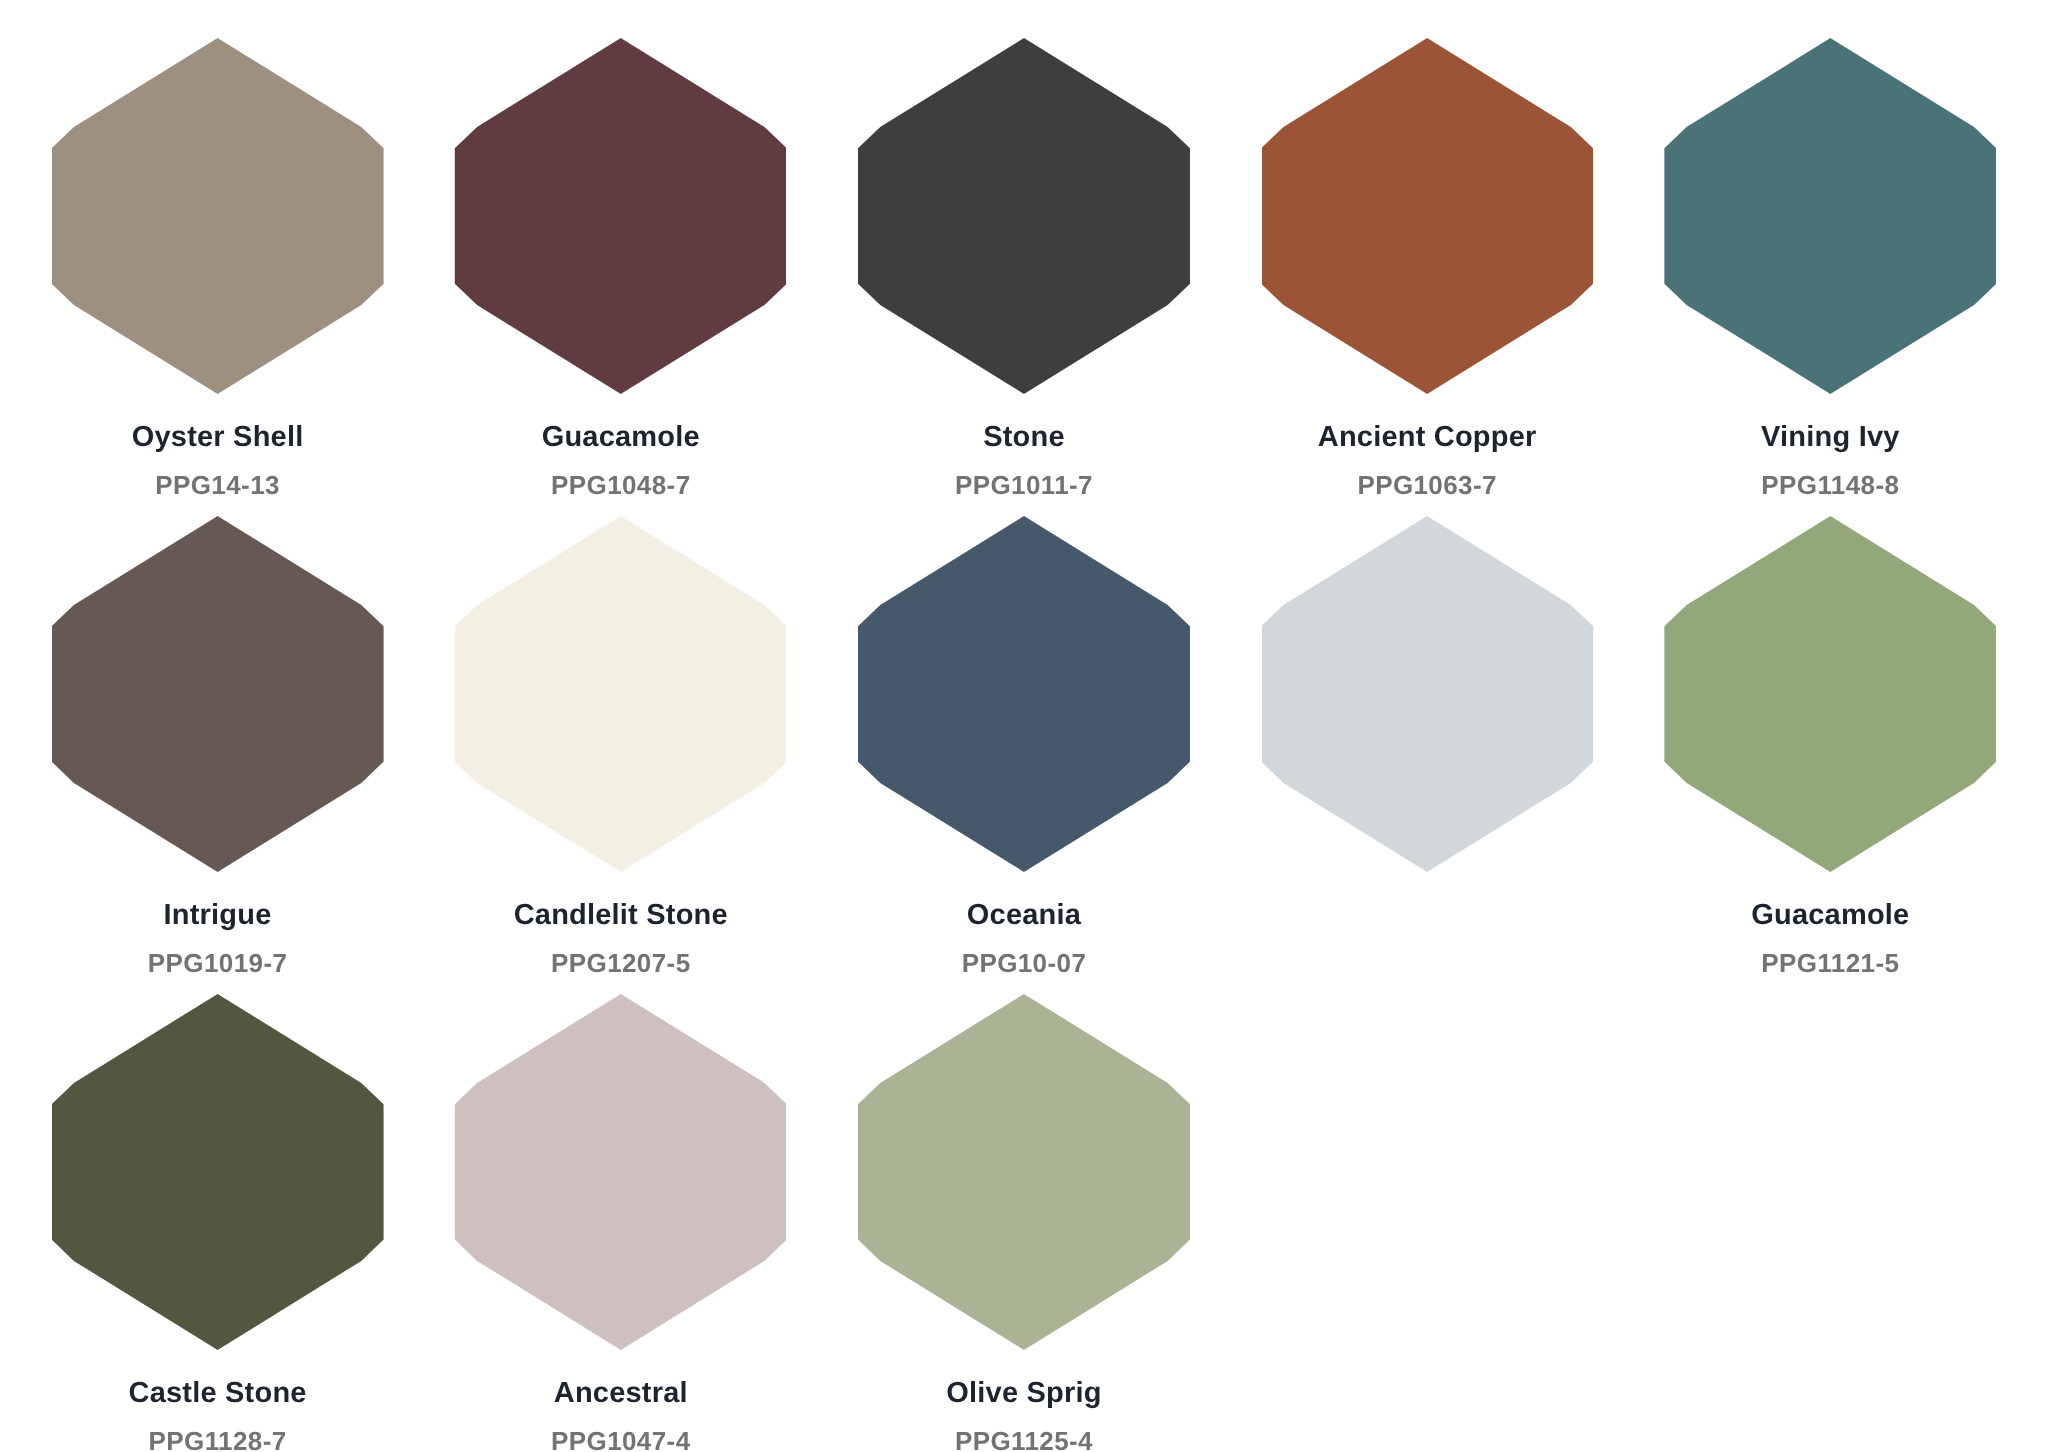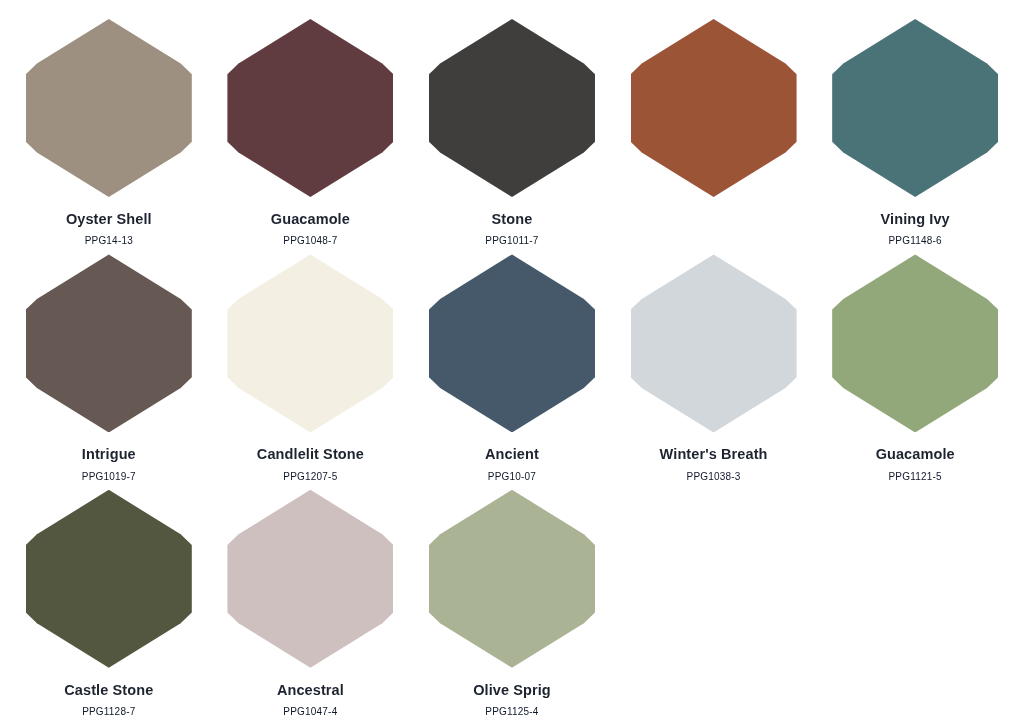--- a/index.html
+++ b/index.html
@@ -72,23 +72,23 @@
     margin-top: 13px;
   }
   .color-name {
     font-size: 14.5px;
     font-weight: bold;
     color: #1d2430;
     letter-spacing: 0.1px;
     line-height: 1.2;
   }
   .color-code {
-    font-size: 10px;
-    font-weight: normal;
-    color: #0f172a;
+    font-size: 13px;
+    font-weight: bold;
+    color: #737373;
     margin-top: 7px;
     letter-spacing: 0.2px;
     line-height: 1.2;
   }
   .spacer-cell {
     width: 20%;
   }
 </style>
 </head>
 <body style="background: rgb(255, 255, 255);">
@@ -119,28 +119,32 @@
         </div>
         <div class="label-block">
           <div class="color-name">Stone</div>
           <div class="color-code">PPG1011-7</div>
         </div>
       </div>
       <div class="swatch-cell">
         <div class="hex-wrap">
           <div class="hex" style="background: rgb(155, 84, 53);"></div>
         </div>
+        <div class="label-block">
+          <div class="color-name">Ancient Copper</div>
+          <div class="color-code">PPG1063-7</div>
+        </div>
       </div>
       <div class="swatch-cell">
         <div class="hex-wrap">
           <div class="hex" style="background: rgb(74, 115, 119);"></div>
         </div>
         <div class="label-block">
           <div class="color-name">Vining Ivy</div>
-          <div class="color-code">PPG1148-6</div>
+          <div class="color-code">PPG1148-8</div>
         </div>
       </div>
     </div>
   <div class="row">
       <div class="swatch-cell">
         <div class="hex-wrap">
           <div class="hex" style="background: rgb(102, 88, 82);"></div>
         </div>
         <div class="label-block">
           <div class="color-name">Intrigue</div>
@@ -154,31 +158,27 @@
         <div class="label-block">
           <div class="color-name">Candlelit Stone</div>
           <div class="color-code">PPG1207-5</div>
         </div>
       </div>
       <div class="swatch-cell">
         <div class="hex-wrap">
           <div class="hex" style="background: rgb(70, 89, 106);"></div>
         </div>
         <div class="label-block">
-          <div class="color-name">Ancient</div>
+          <div class="color-name">Oceania</div>
           <div class="color-code">PPG10-07</div>
         </div>
       </div>
       <div class="swatch-cell">
         <div class="hex-wrap">
           <div class="hex" style="background: rgb(210, 215, 220);"></div>
-        </div>
-        <div class="label-block">
-          <div class="color-name">Winter's Breath</div>
-          <div class="color-code">PPG1038-3</div>
         </div>
       </div>
       <div class="swatch-cell">
         <div class="hex-wrap">
           <div class="hex" style="background: rgb(147, 168, 122);"></div>
         </div>
         <div class="label-block">
           <div class="color-name">Guacamole</div>
           <div class="color-code">PPG1121-5</div>
         </div>

